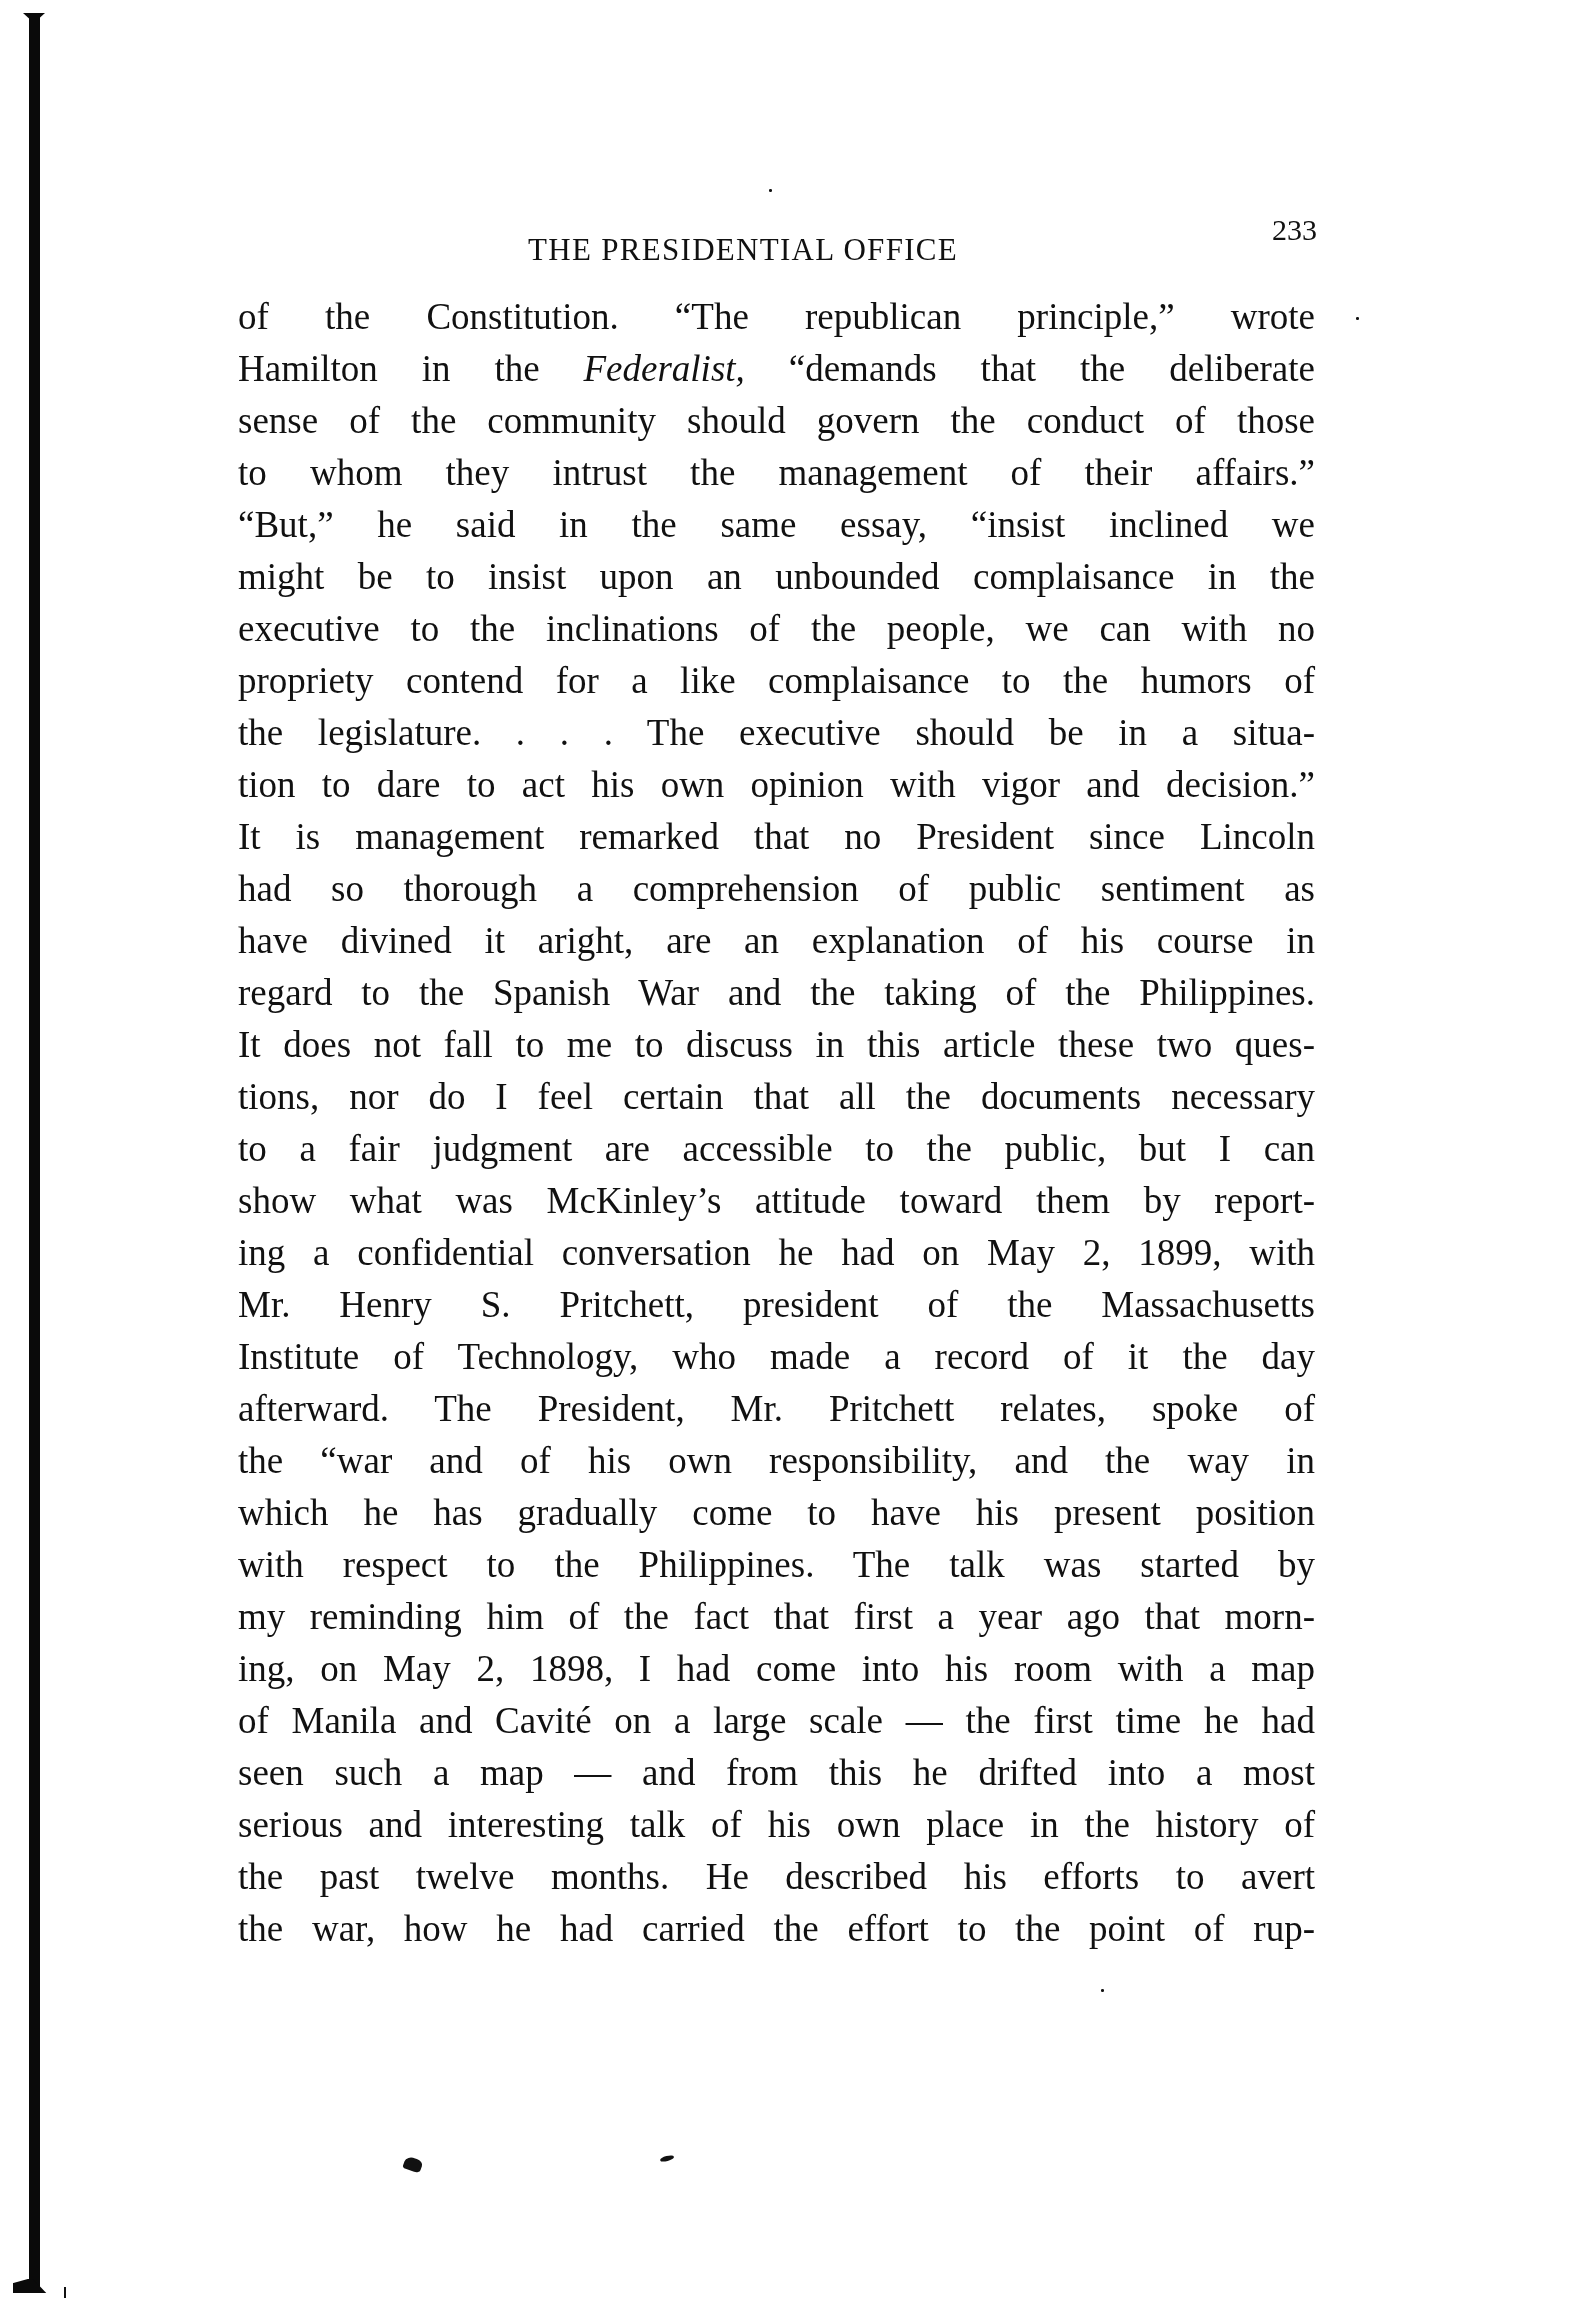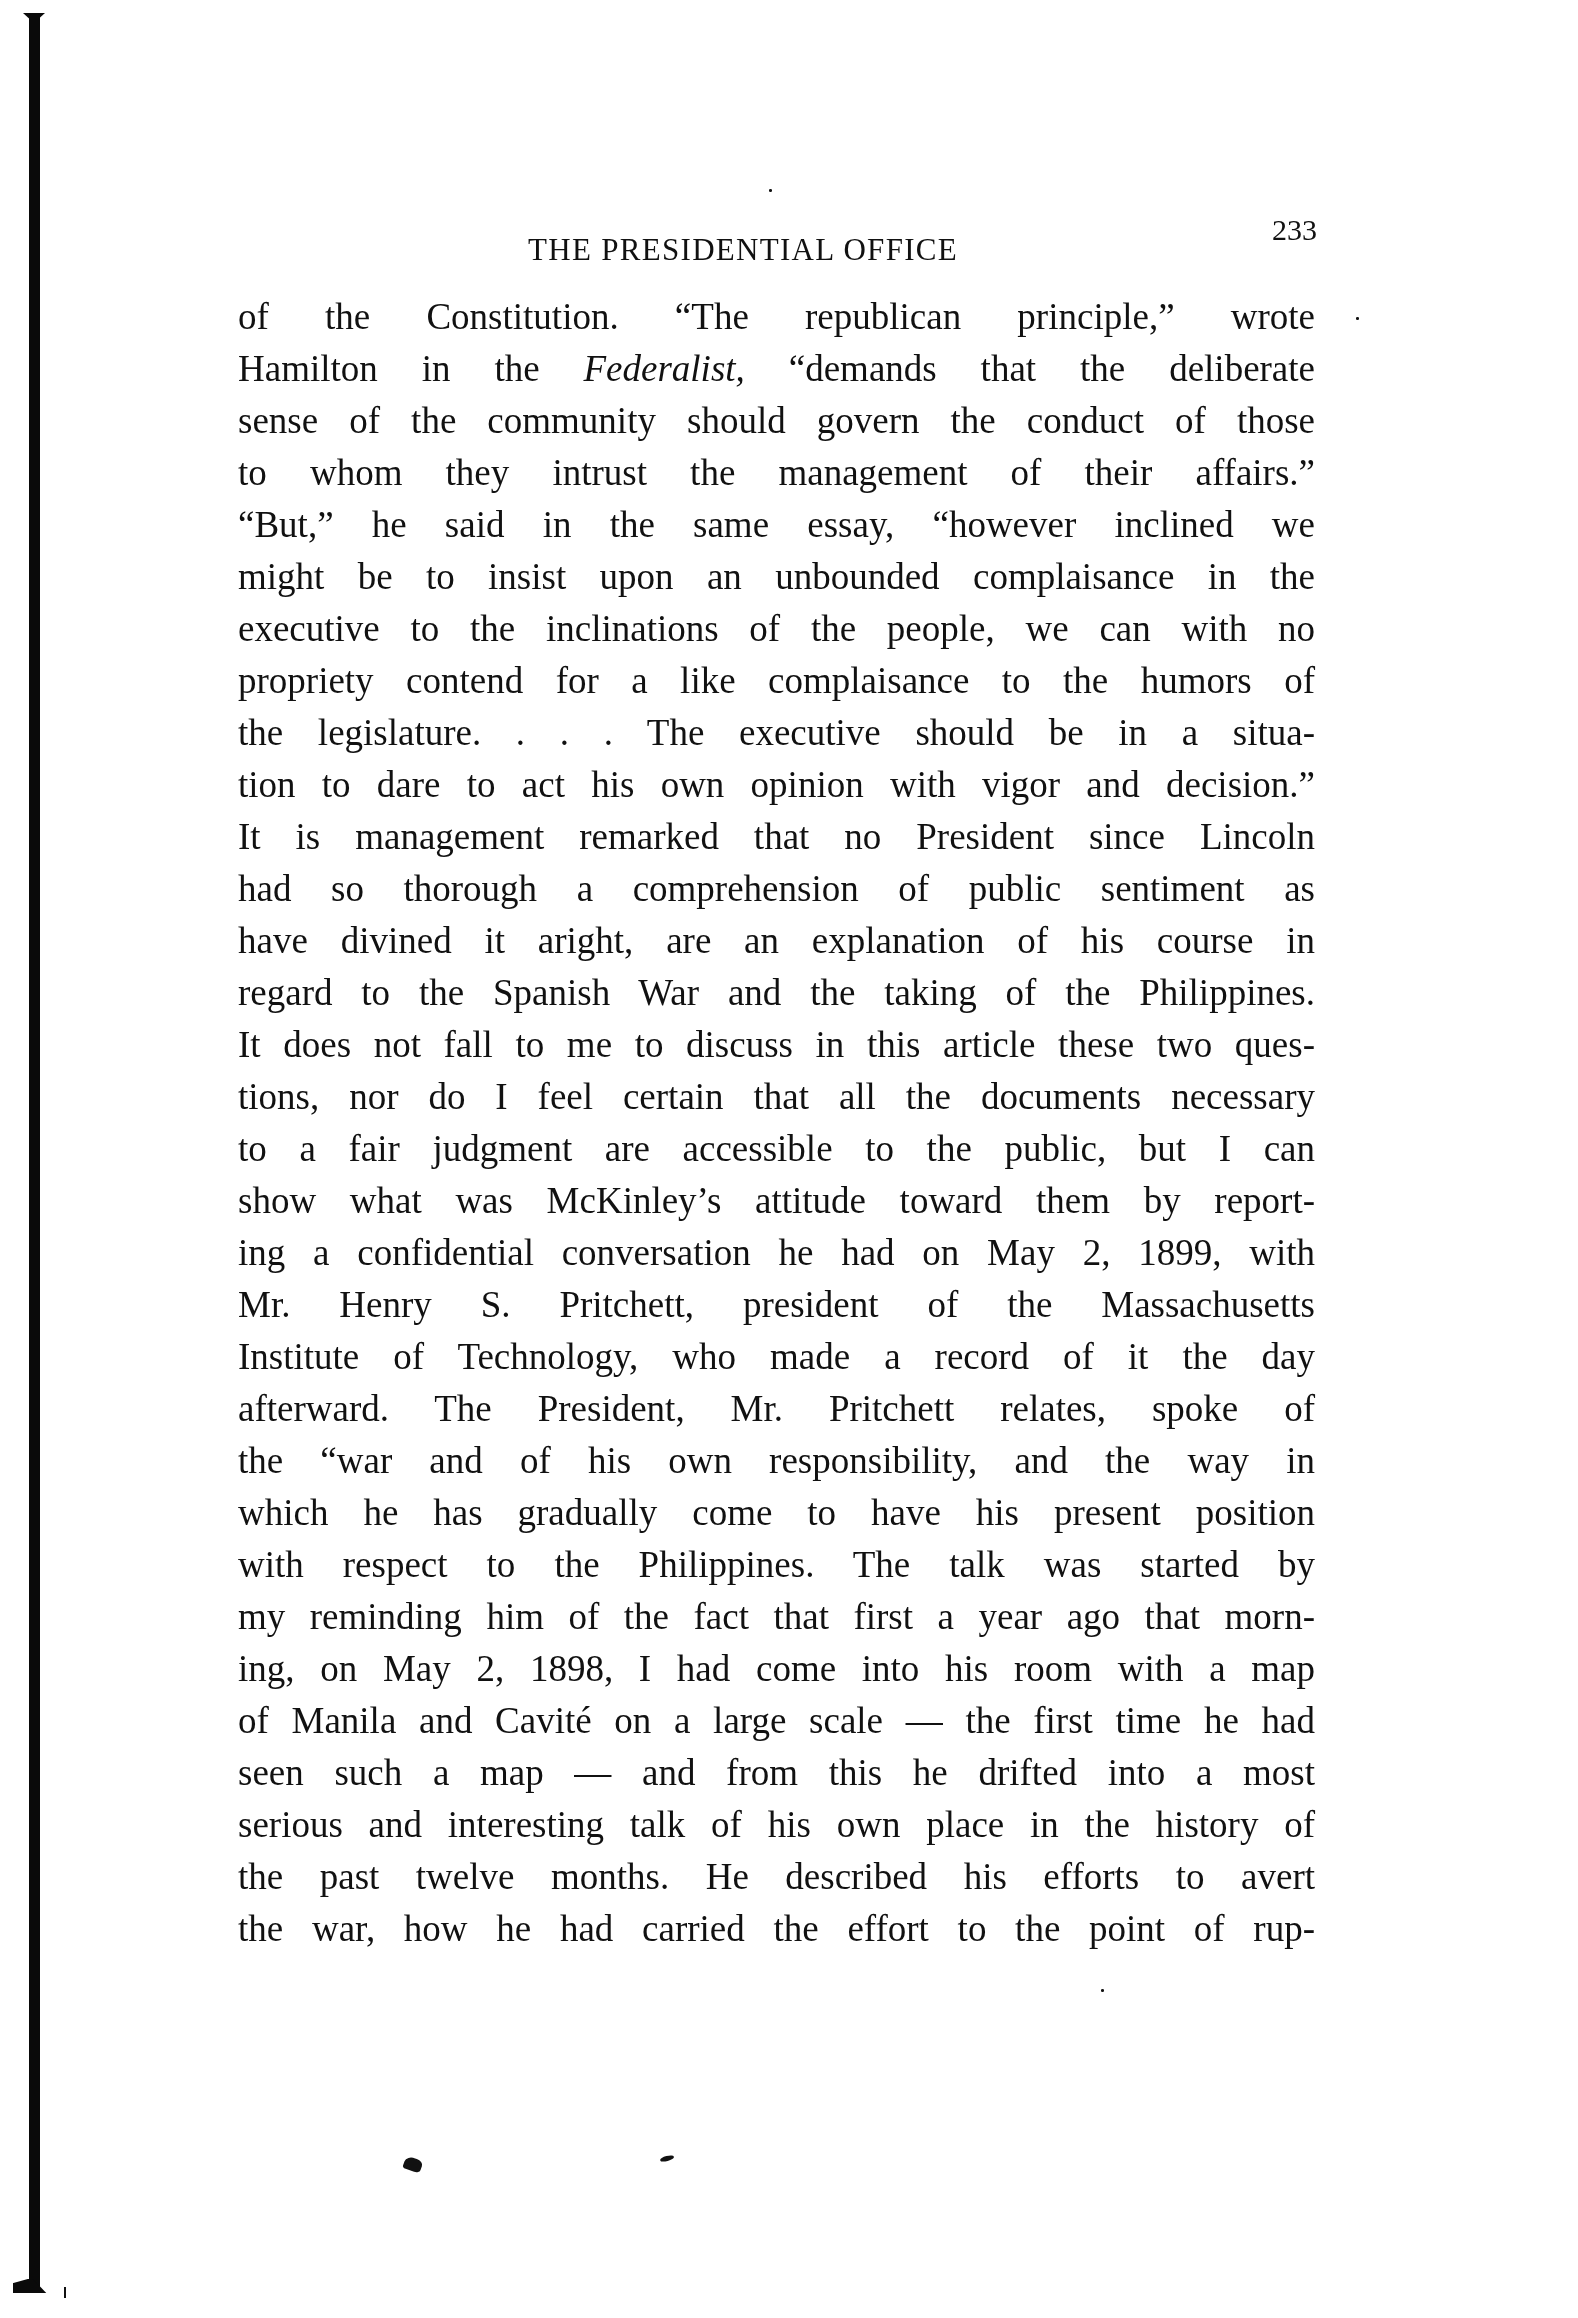--- a/index.html
+++ b/index.html
@@ -105,21 +105,21 @@
 <div class="running-head">
   <span class="running-title">THE PRESIDENTIAL OFFICE</span>
   <span class="folio">233</span>
 </div>
 
 <div class="body-text" id="body-text">
     <span class="line">of the Constitution. “The republican principle,” wrote</span>
     <span class="line">Hamilton in the <span class="it">Federalist,</span> “demands that the deliberate</span>
     <span class="line">sense of the community should govern the conduct of those</span>
     <span class="line">to whom they intrust the management of their affairs.”</span>
-    <span class="line">“But,” he said in the same essay, “however inclined we</span>
+    <span class="line">“But,” he said in the same essay, “insist inclined we</span>
     <span class="line">might be to insist upon an unbounded complaisance in the</span>
     <span class="line">executive to the inclinations of the people, we can with no</span>
     <span class="line">propriety contend for a like complaisance to the humors of</span>
     <span class="line">the legislature. . . . The executive should be in a situa-</span>
     <span class="line">tion to dare to act his own opinion with vigor and decision.”</span>
     <span class="line">It is management remarked that no President since Lincoln</span>
     <span class="line">had so thorough a comprehension of public sentiment as</span>
     <span class="line">have divined it aright, are an explanation of his course in</span>
     <span class="line">regard to the Spanish War and the taking of the Philippines.</span>
     <span class="line">It does not fall to me to discuss in this article these two ques-</span>

